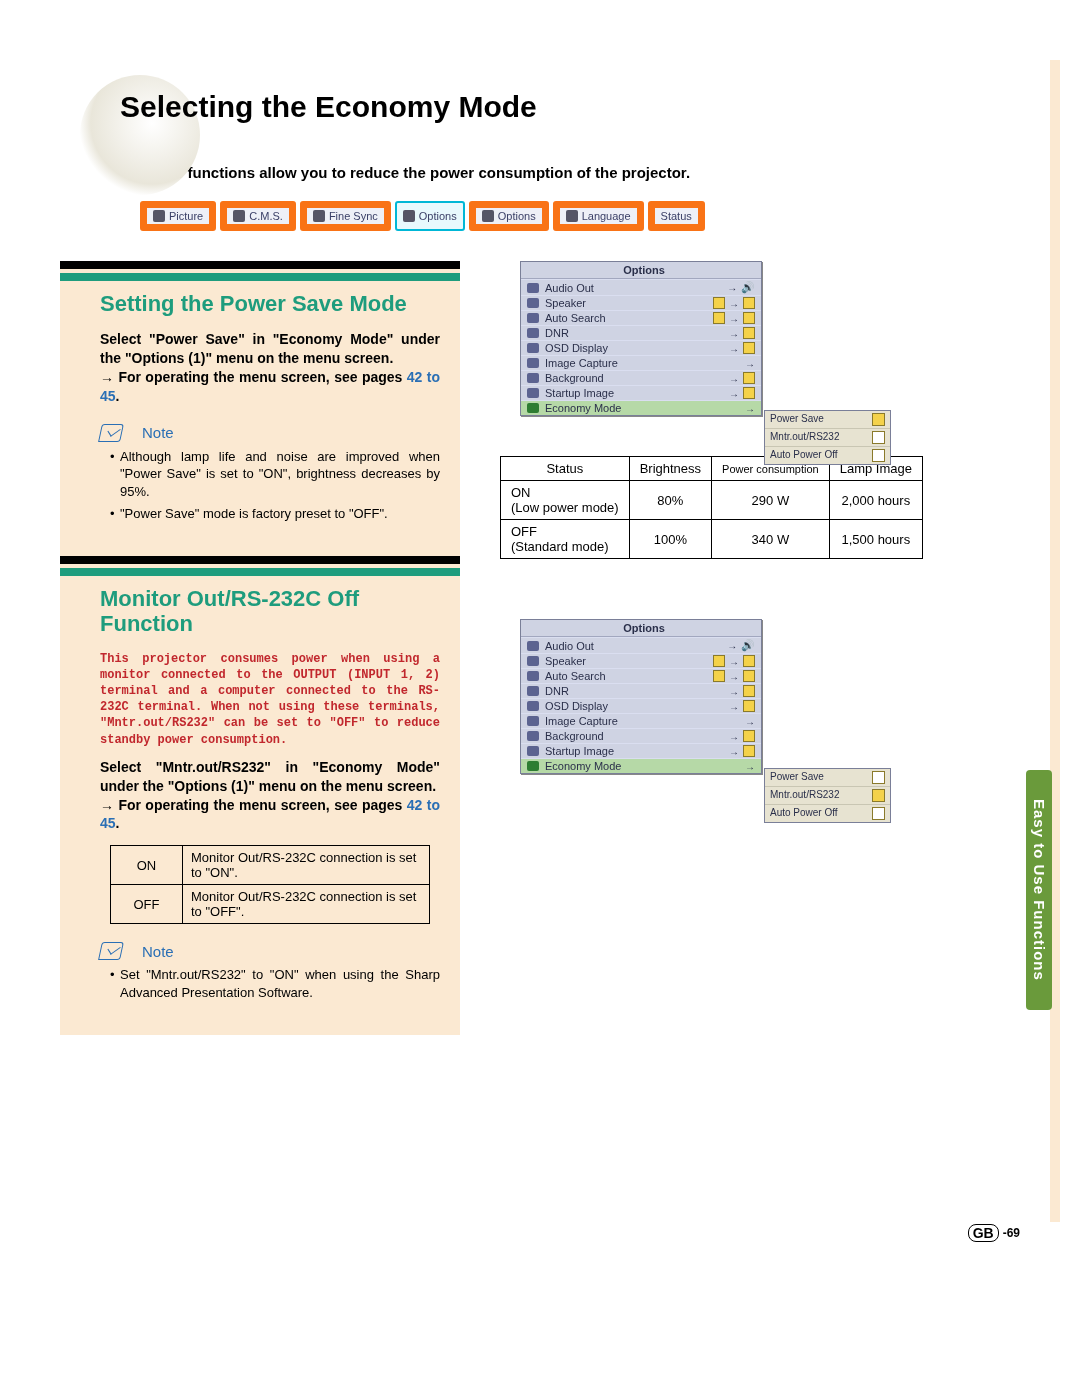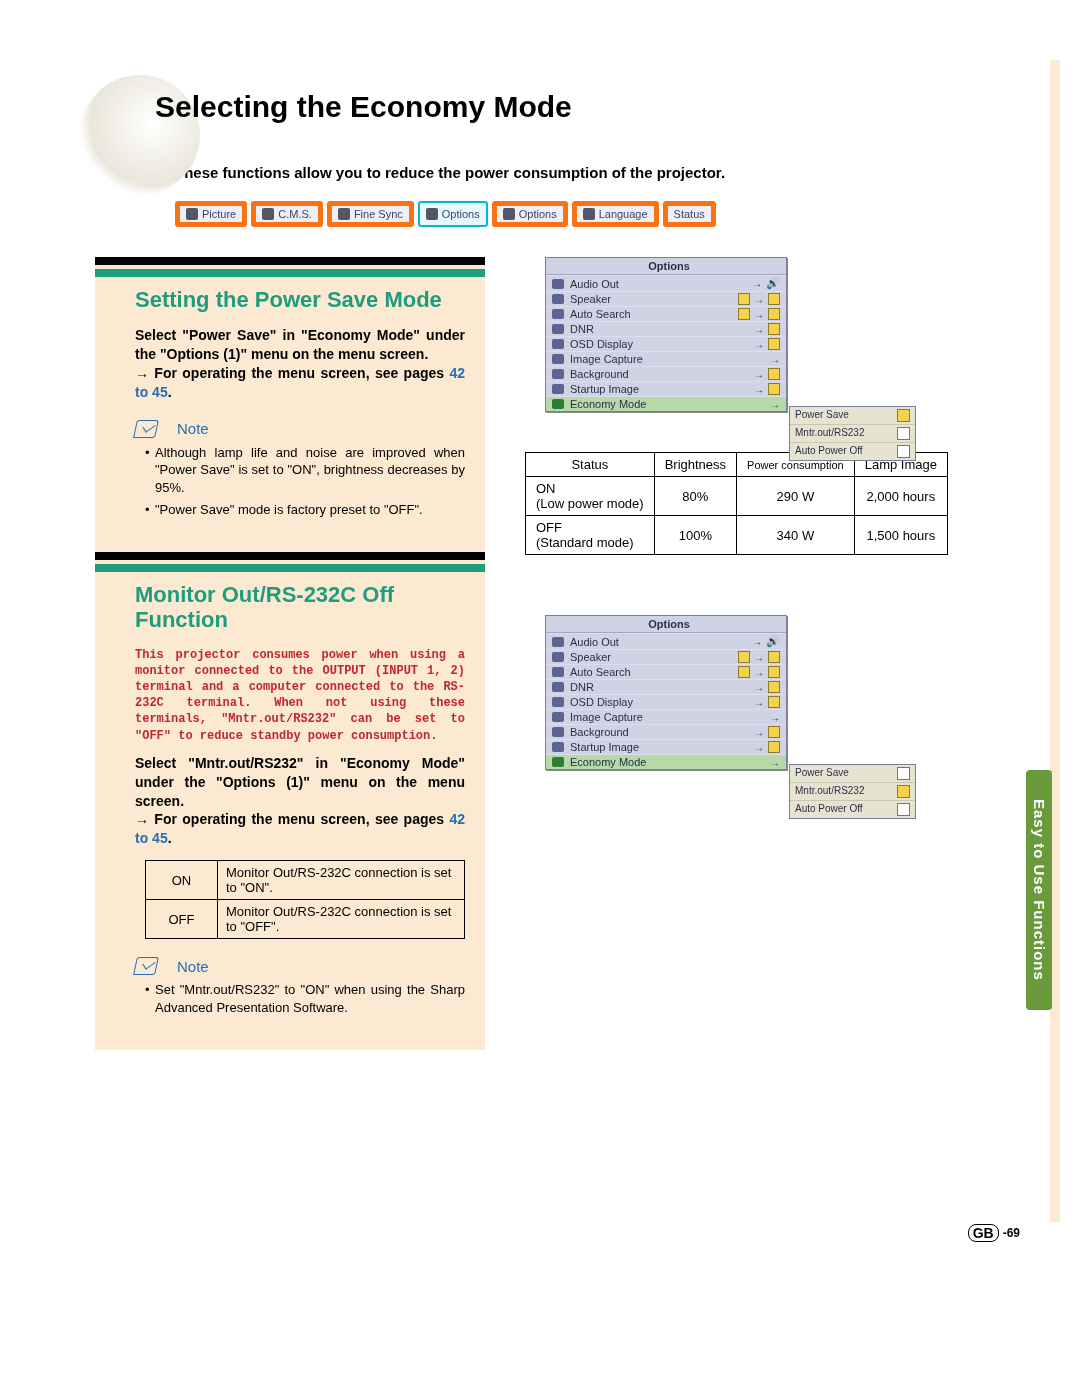--- a/index.html
+++ b/index.html
@@ -6,21 +6,21 @@
     margin: 0;
     font-family: Arial, Helvetica, sans-serif;
     color: #000;
     background: #fff;
   }
   .page {
     width: 1080px;
     height: 1282px;
     position: relative;
     box-sizing: border-box;
-    padding: 60px 60px 40px 95px;
+    padding: 60px 60px 40px 60px;
   }
   .title-bg {
     position: absolute;
     left: 80px;
     top: 75px;
     width: 120px;
     height: 120px;
     background: radial-gradient(circle at 60% 40%, #fff 0%, #e9e6da 60%, rgba(233,230,218,0) 72%);
     border-radius: 50%;
     z-index: 0;
@@ -39,21 +39,21 @@
   }
   .tabrow {
     margin: 0 0 30px 80px;
     display: flex;
     gap: 4px;
   }
   .tab {
     display: flex;
     align-items: center;
     gap: 4px;
-    border: 5px solid #f97316;
+    border: 7px solid #f97316;
     background: #eef0f7;
     color: #3a3f66;
     font-size: 11px;
     padding: 2px 6px;
     border-radius: 3px;
   }
   .tab.active {
     border: 2px solid #00b7d6;
     background: #e8f9fd;
   }

